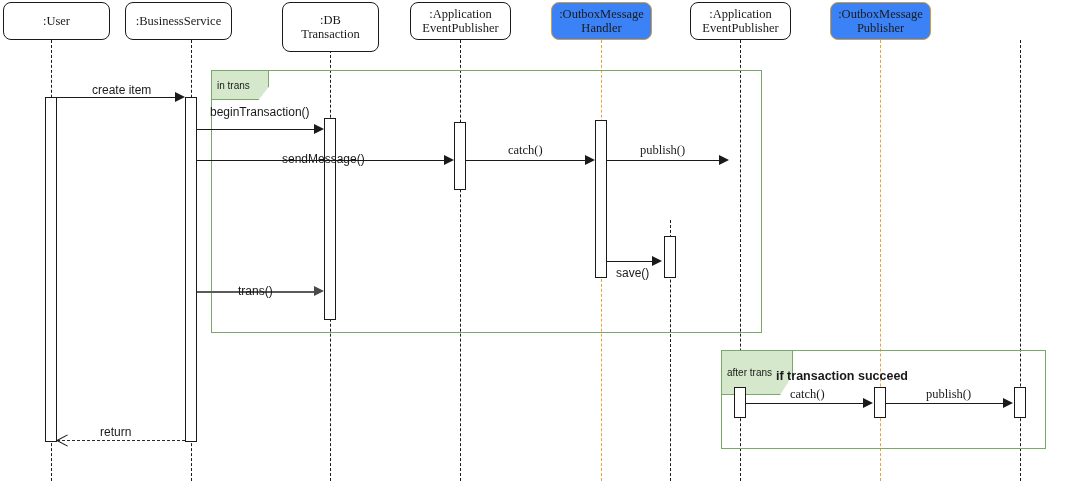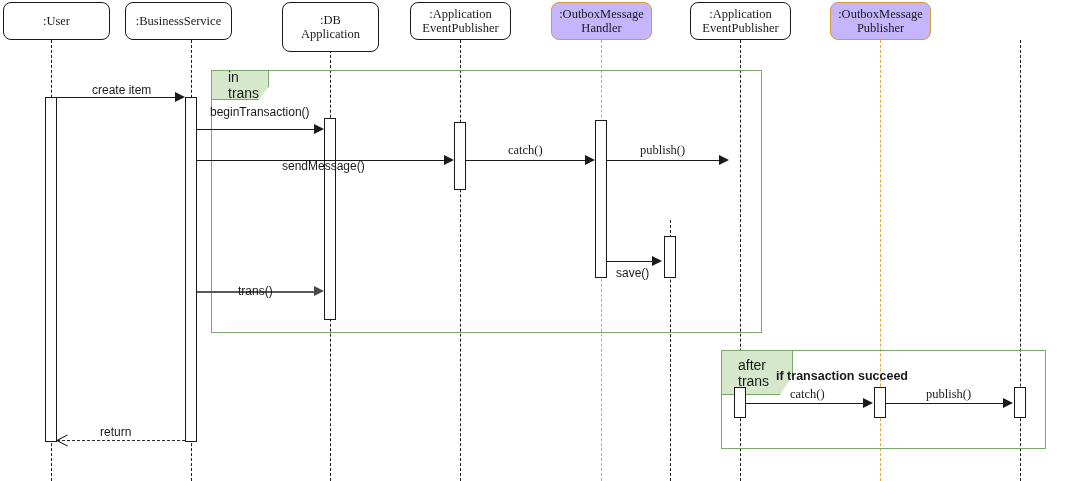--- a/index.html
+++ b/index.html
@@ -26,21 +26,21 @@
     display: flex;
     align-items: center;
     justify-content: center;
     text-align: center;
     line-height: 1.15;
     font-size: 12.5px;
     color: #1a1a1a;
     padding: 2px 3px;
   }
   .actor-box.highlight {
-    background: #c4b5fd;
+    background: #3b82f6;
     border-color: #d79b37;
   }
 
   
   .lifeline {
     position: absolute;
     width: 0;
     border-left: 1.4px dashed #1a1a1a;
   }
   .lifeline.orange {
@@ -108,25 +108,25 @@
     box-sizing: border-box;
     border: 1.2px solid #79a86a;
     background: transparent;
   }
   .frag-tab {
     position: absolute;
     box-sizing: border-box;
     background: #d6e8cc;
     border: 1.2px solid #79a86a;
     font-family: "Liberation Sans", "DejaVu Sans", sans-serif;
-    font-size: 14px;
+    font-size: 10px;
     color: #1a1a1a;
     display: flex;
     align-items: center;
-    padding-left: 16px;
+    padding-left: 5px;
     clip-path: polygon(0 0, 100% 0, 100% 55%, 82% 100%, 0 100%);
   }
   .frag-cond {
     position: absolute;
     font-family: "Liberation Sans", "DejaVu Sans", sans-serif;
     font-size: 12.5px;
     font-weight: bold;
     color: #1a1a1a;
     white-space: nowrap;
   }
@@ -166,21 +166,21 @@
   <div class="msg" style="left:57px;top:97px;width:120px;"></div>
   <div class="arrowhead-r" style="left:175px;top:92px;"></div>
   <div class="msg-label sans" style="left:92px;top:84px;">create item</div>
 
   <div class="msg" style="left:197px;top:129px;width:119px;"></div>
   <div class="arrowhead-r" style="left:314px;top:124px;"></div>
   <div class="msg-label sans" style="left:210px;top:106px;">beginTransaction()</div>
 
   <div class="msg" style="left:197px;top:160px;width:249px;"></div>
   <div class="arrowhead-r" style="left:444px;top:155px;"></div>
-  <div class="msg-label sans" style="left:282px;top:160px;">sendMessage()</div>
+  <div class="msg-label sans" style="left:282px;top:153px;">sendMessage()</div>
 
   <div class="msg" style="left:466px;top:160px;width:119px;"></div>
   <div class="arrowhead-r" style="left:585px;top:155px;"></div>
   <div class="msg-label" style="left:508px;top:144px;">catch()</div>
 
   <div class="msg" style="left:607px;top:160px;width:113px;"></div>
   <div class="arrowhead-r" style="left:719px;top:155px;"></div>
   <div class="msg-label" style="left:640px;top:144px;">publish()</div>
 
   <div class="msg" style="left:607px;top:261px;width:47px;"></div>
@@ -207,21 +207,21 @@
     <span>:User</span>
   </div>
 
   <div class="actor-box" style="left:125px;top:2px;width:107px;height:38px;">
     <span>:BusinessService</span>
   </div>
 
   <div class="actor-box" style="left:282px;top:2px;width:97px;height:50px;">
     <span>
       <span>:DB</span><br>
-      <span>Application</span>
+      <span>Transaction</span>
     </span>
   </div>
 
   <div class="actor-box" style="left:410px;top:2px;width:101px;height:38px;">
     <span>
       <span>:Application</span><br>
       <span>EventPublisher</span>
     </span>
   </div>
 

